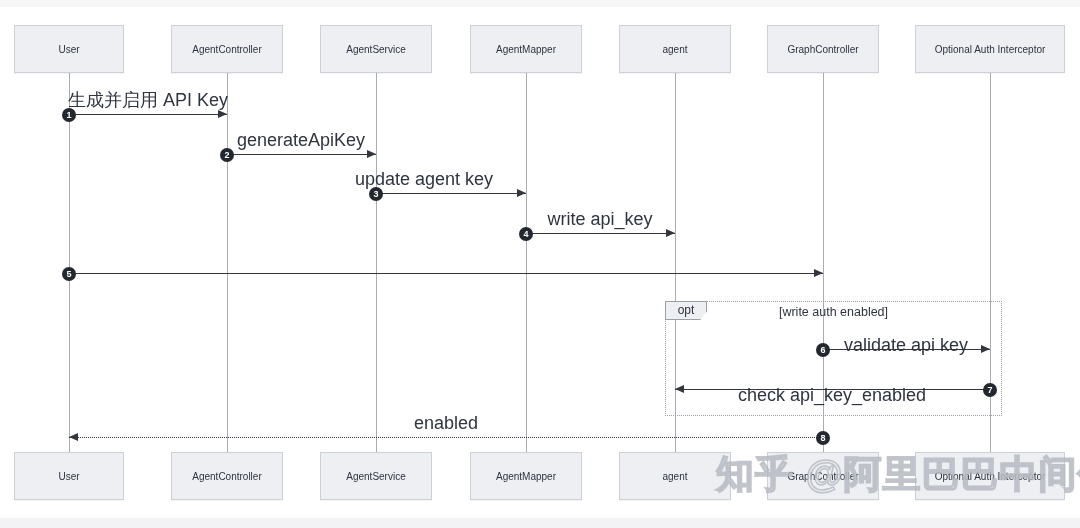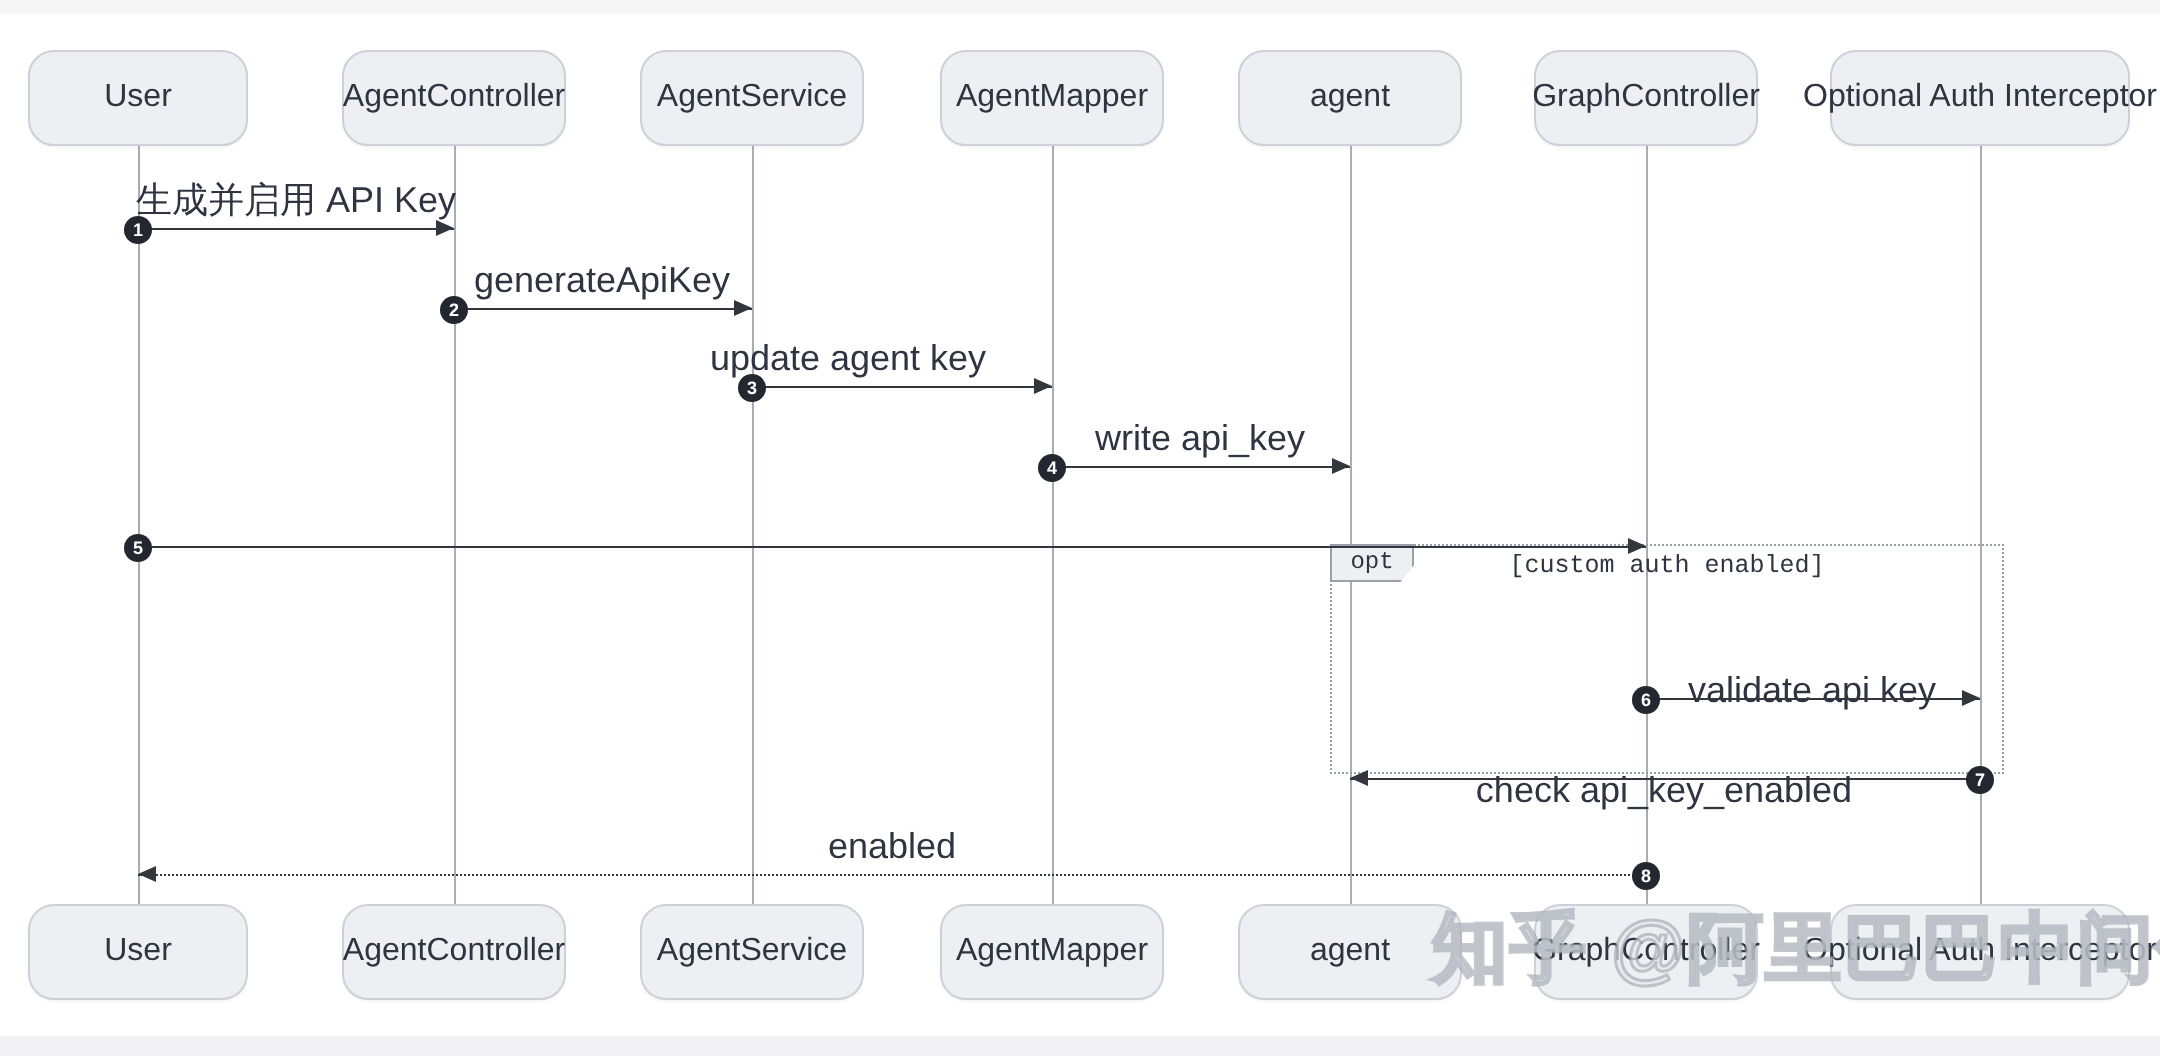--- a/index.html
+++ b/index.html
@@ -9,23 +9,23 @@
     overflow:hidden;
   }
   .edge-strip{position:absolute;left:0;width:1080px;}
   .edge-strip.top{top:0;height:7px;background:#f6f6f7;}
   .edge-strip.bottom{top:518px;height:10px;background:#f3f3f5;}
 
   .lifeline{position:absolute;top:73px;height:379px;width:1px;background:var(--lifeline-color);}
 
   .actor{
     position:absolute;height:48px;box-sizing:border-box;
-    background:var(--actor-fill);border:1px solid var(--actor-border);border-radius:13px;
+    background:var(--actor-fill);border:1px solid var(--actor-border);border-radius:0;
     display:flex;align-items:center;justify-content:center;
-    font-size:16px;color:var(--text-color);box-shadow:0 1px 1px rgba(0,0,0,0.04);
+    font-size:10px;color:var(--text-color);box-shadow:0 1px 1px rgba(0,0,0,0.04);
     white-space:nowrap;z-index:2;
   }
   .actor.top{top:25px;} .actor.bottom{top:452px;}
 
   .msg-label{
     position:absolute;transform:translateX(-50%);white-space:nowrap;
     font-size:18px;line-height:16px;color:var(--text-color);z-index:3;
   }
   .line{position:absolute;height:0;z-index:3;}
   .line.solid{border-top:1.6px solid var(--line-color);}
@@ -33,22 +33,22 @@
   .head{position:absolute;width:0;height:0;border-top:4.5px solid transparent;border-bottom:4.5px solid transparent;z-index:3;}
   .head.right{border-left:9px solid var(--line-color);}
   .head.left{border-right:9px solid var(--line-color);}
   .badge{
     position:absolute;width:14px;height:14px;border-radius:50%;
     background:var(--badge-fill);color:var(--badge-text);
     font-size:9px;line-height:14px;text-align:center;font-weight:bold;z-index:4;
   }
 
   .fragment{
-    position:absolute;left:665px;top:272px;width:337px;height:115px;box-sizing:border-box;
-    border:1.5px dotted var(--fragment-border);z-index:2;font-family:Liberation Mono, monospace;
+    position:absolute;left:665px;top:301px;width:337px;height:115px;box-sizing:border-box;
+    border:1.5px dotted var(--fragment-border);z-index:2;
   }
   .fragment-tab{
     position:absolute;left:-1px;top:-1px;width:42px;height:19px;
     background:var(--actor-fill);border:1px solid var(--fragment-border);box-sizing:border-box;
     clip-path:polygon(0 0,100% 0,100% 55%,84% 100%,0 100%);
     font-size:12px;line-height:17px;text-align:center;color:var(--text-color);
   }
   .fragment-guard{
     position:absolute;left:50%;top:3px;transform:translateX(-50%);
     font-size:12.5px;color:var(--text-color);white-space:nowrap;
@@ -88,21 +88,21 @@
   <div class="actor bottom" style="left:14px;width:110px">User</div>
   <div class="actor bottom" style="left:171px;width:112px">AgentController</div>
   <div class="actor bottom" style="left:320px;width:112px">AgentService</div>
   <div class="actor bottom" style="left:470px;width:112px">AgentMapper</div>
   <div class="actor bottom" style="left:619px;width:112px">agent</div>
   <div class="actor bottom" style="left:767px;width:112px">GraphController</div>
   <div class="actor bottom" style="left:915px;width:150px">Optional Auth Interceptor</div>
 
   <div class="fragment">
     <div class="fragment-tab">opt</div>
-    <div class="fragment-guard">[custom auth enabled]</div>
+    <div class="fragment-guard">[write auth enabled]</div>
   </div>
 
   <span class="msg-label" style="left:148px;top:92px">生成并启用 API Key</span>
   <div class="line solid" style="left:69px;top:114px;width:158px"></div>
   <div class="head right" style="left:218px;top:110px"></div>
   <div class="badge" style="left:62px;top:108px">1</div>
 
   <span class="msg-label" style="left:301px;top:132px">generateApiKey</span>
   <div class="line solid" style="left:227px;top:154px;width:149px"></div>
   <div class="head right" style="left:367px;top:150px"></div>

